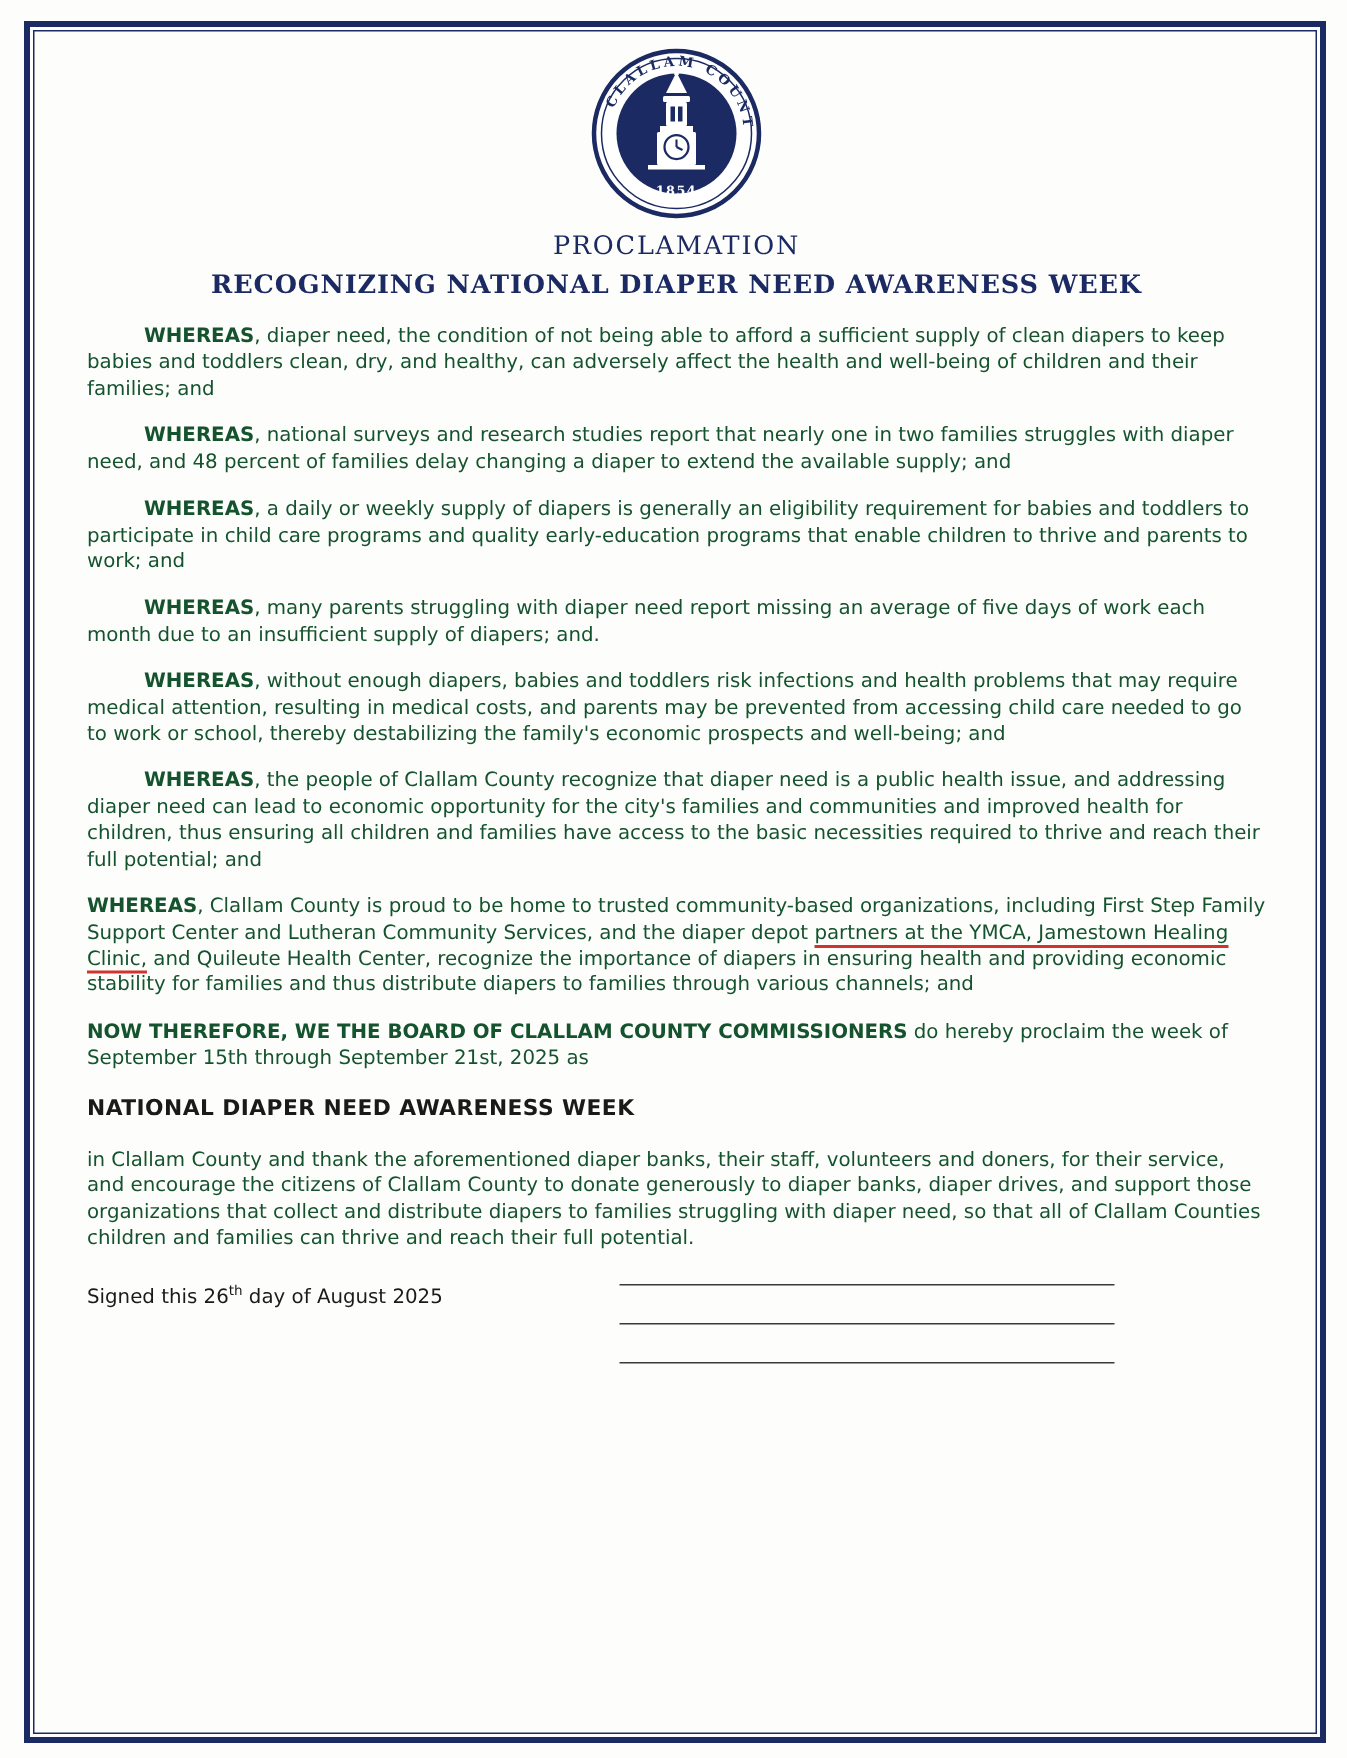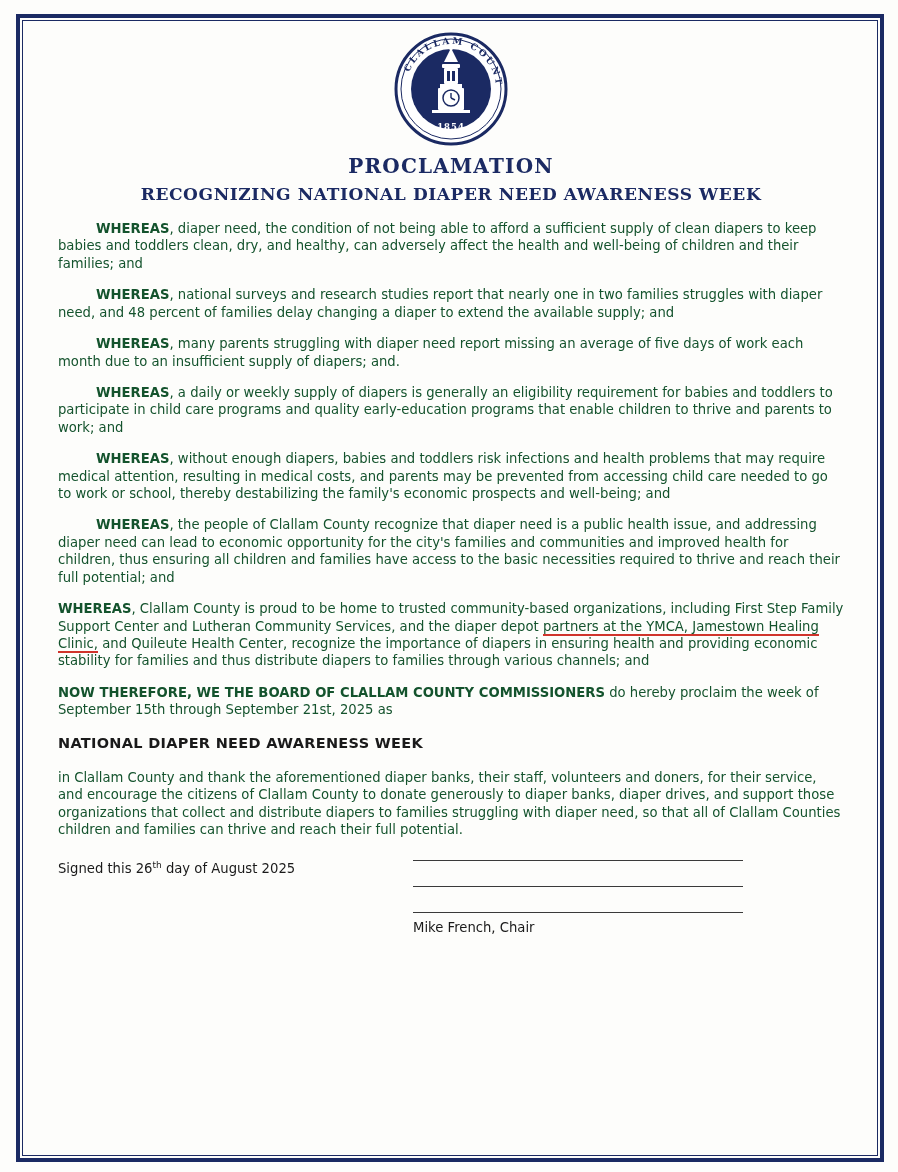--- a/index.html
+++ b/index.html
@@ -60,22 +60,22 @@
   }
   .seal svg { display: block; }
 
   
   .title-block {
     text-align: center;
     font-family: "DejaVu Serif", serif;
     color: #1b2a63;
   }
   .title-1 {
-    font-size: 20px;
-    font-weight: bold;
+    font-size: 17px;
+    font-weight: normal;
     letter-spacing: 1.2px;
     margin-bottom: 6px;
   }
   .title-2 {
     font-size: 17px;
     font-weight: bold;
     letter-spacing: 0.6px;
     margin-bottom: 16px;
   }
 
@@ -186,23 +186,23 @@
 
     <div class="title-block">
       <div class="title-1">PROCLAMATION</div>
       <div class="title-2">RECOGNIZING NATIONAL DIAPER NEED AWARENESS WEEK</div>
     </div>
 
     <p class="para indent"><span class="lead">WHEREAS</span><span>, diaper need, the condition of not being able to afford a sufficient supply of clean diapers to keep babies and toddlers clean, dry, and healthy, can adversely affect the health and well-being of children and their families; and</span></p>
 
     <p class="para indent"><span class="lead">WHEREAS</span><span>, national surveys and research studies report that nearly one in two families struggles with diaper need, and 48 percent of families delay changing a diaper to extend the available supply; and</span></p>
 
+    <p class="para indent"><span class="lead">WHEREAS</span><span>, a daily or weekly supply of diapers is generally an eligibility requirement for babies and toddlers to participate in child care programs and quality early-education programs that enable children to thrive and parents to work; and</span></p>
+
     <p class="para indent"><span class="lead">WHEREAS</span><span>, many parents struggling with diaper need report missing an average of five days of work each month due to an insufficient supply of diapers; and.</span></p>
-
-    <p class="para indent"><span class="lead">WHEREAS</span><span>, a daily or weekly supply of diapers is generally an eligibility requirement for babies and toddlers to participate in child care programs and quality early-education programs that enable children to thrive and parents to work; and</span></p>
 
     <p class="para indent"><span class="lead">WHEREAS</span><span>, without enough diapers, babies and toddlers risk infections and health problems that may require medical attention, resulting in medical costs, and parents may be prevented from accessing child care needed to go to work or school, thereby destabilizing the family's economic prospects and well-being; and</span></p>
 
     <p class="para indent"><span class="lead">WHEREAS</span><span>, the people of Clallam County recognize that diaper need is a public health issue, and addressing diaper need can lead to economic opportunity for the city's families and communities and improved health for children, thus ensuring all children and families have access to the basic necessities required to thrive and reach their full potential; and</span></p>
 
     <p class="para"><span class="lead">WHEREAS</span><span>, Clallam County is proud to be home to trusted community-based organizations, including First Step Family Support Center and Lutheran Community Services, and the diaper depot </span><span class="underline-red">partners at the YMCA, Jamestown Healing Clinic,</span><span> and Quileute Health Center, recognize the importance of diapers in ensuring health and providing economic stability for families and thus distribute diapers to families through various channels; and</span></p>
 
 
     <p class="para"><span class="lead">NOW THEREFORE, WE THE BOARD OF CLALLAM COUNTY COMMISSIONERS</span><span> do hereby proclaim the week of September 15th through September 21st, 2025 as</span></p>
 
@@ -217,18 +217,17 @@
       <div class="sig-row">
         <div class="sig-rule"></div>
       </div>
 
       <div class="sig-row">
         <div class="sig-rule"></div>
       </div>
 
       <div class="sig-row">
         <div class="sig-rule"></div>
-        <div class="sig-name">Mike French, Chair</div>
       </div>
     </div>
 
   </div>
 </div>
 
 </body></html>

